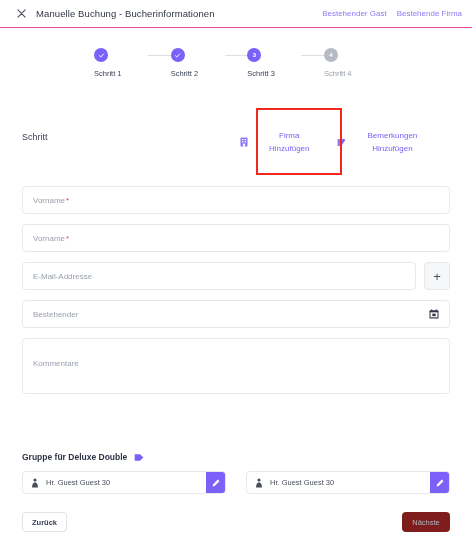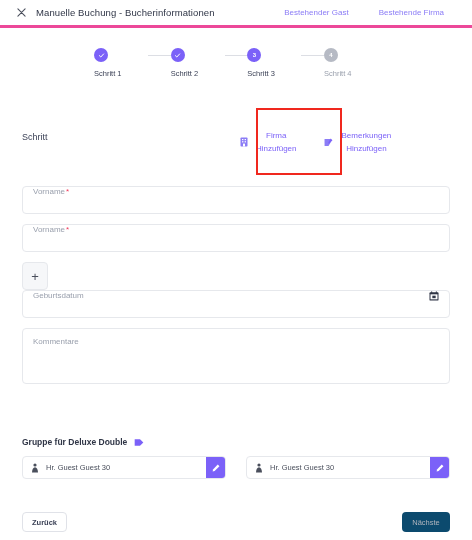--- a/index.html
+++ b/index.html
@@ -9,36 +9,36 @@
     font-family: "Liberation Sans", sans-serif;
     color: #3c4257;
     overflow: hidden;
   }
   .page { position: relative; width: 472px; height: 540px; background:#fff; }
 
   
   .header {
     position: absolute; left:0; top:0; width:472px; height:28px;
     display:flex; align-items:center;
-    border-bottom:3px solid #ec4899;
+    border-bottom:1px solid #ec4899;
     background:#fff;
   }
   .close-btn {
     width:26px; margin-left:8px;
     display:flex; align-items:center; justify-content:center;
     color:#4a4f5c; cursor:pointer;
   }
   .close-btn svg { display:block; }
   .header-title {
     font-size:9.5px; color:#2f3546; letter-spacing:.1px;
     margin-left:2px; white-space:nowrap;
   }
   .header-links {
-    margin-left:auto; display:flex; align-items:flex-end; gap:30px;
-    padding-right:28px;
+    margin-left:auto; display:flex; align-items:flex-end; gap:10px;
+    padding-right:10px;
   }
   .header-link {
     font-size:8px; color:#8b7cf6; white-space:nowrap; cursor:pointer;
   }
 
   
   .stepper {
     position:absolute; left:94px; top:48px; width:284px; height:36px;
   }
   .step-row { display:flex; align-items:center; justify-content:space-between; }
@@ -62,40 +62,40 @@
     position:absolute; left:0; top:108px; width:472px; height:68px;
   }
   .bucher-label {
     position:absolute; left:22px; top:24px;
     font-size:9px; color:#3c4257;
   }
   .action-wrap {
     position:absolute; left:240px; top:0; display:flex; align-items:center; height:68px;
   }
   .action {
-    display:flex; align-items:center; gap:8px; cursor:pointer;
+    display:flex; align-items:center; gap:21px; cursor:pointer;
   }
   .action-icon { color:#7b61f8; display:flex; align-items:center; }
   .action-icon svg { display:block; }
   .action-text {
     font-size:8px; color:#7b61f8; line-height:13px; text-align:center;
     white-space:nowrap;
   }
   .highlight-box {
     position:absolute; left:256px; top:108px; width:86px; height:67px;
     border:2px solid #f0281e; pointer-events:none;
   }
 
   
   .form { position:absolute; left:22px; top:186px; width:428px; }
   .field {
     width:100%; height:28px;
     border:1px solid #e6e8ec; border-radius:4px;
     background:#fff;
-    display:flex; align-items:flex-start;
+    display:flex; align-items:center;
     padding:0 10px;
     font-size:8px; color:#9aa0ad;
     margin-bottom:10px;
     position:relative;
   }
   .field .req { color:#f0395b; margin-left:1px; font-size:8px; }
   .row { display:flex; gap:10px; }
   .field.half { width:146px; }
   .field.grow { flex:1; }
   .caret {
@@ -108,25 +108,25 @@
   .plus-btn {
     width:26px; height:28px; border:1px solid #e6e8ec; border-radius:4px;
     background:#f6f7f9; display:flex; align-items:center; justify-content:center;
     font-size:13px; color:#4a4f5c; cursor:pointer; line-height:1;
   }
   .cal-icon { margin-left:auto; color:#2f3546; display:flex; }
   .cal-icon svg { display:block; }
   .textarea {
     width:100%; height:56px;
     border:1px solid #e6e8ec; border-radius:4px; background:#fff;
-    padding:8px 10px; font-size:8px; color:#9aa0ad;
-  }
-
-  
-  .group { position:absolute; left:22px; top:437px; width:428px; }
+    padding:20px 10px; font-size:8px; color:#9aa0ad;
+  }
+
+  
+  .group { position:absolute; left:22px; top:452px; width:428px; }
   .group-head { display:flex; align-items:center; gap:7px; margin-bottom:9px; }
   .group-title { font-size:8.5px; font-weight:bold; color:#2f3546; }
   .tag-icon { color:#7b61f8; display:flex; }
   .tag-icon svg { display:block; }
   .chips { display:flex; gap:20px; }
   .chip {
     width:204px; height:23px;
     border:1px solid #e6e8ec; border-radius:4px;
     display:flex; align-items:center; overflow:hidden; background:#fff;
   }
@@ -146,21 +146,21 @@
     display:flex; align-items:center; justify-content:space-between;
   }
   .btn-back {
     min-width:42px; height:20px; padding:0 9px;
     border:1px solid #e0e2e8; border-radius:4px; background:#fff;
     font-size:7.5px; font-weight:bold; color:#3c4257;
     display:flex; align-items:center; justify-content:center; cursor:pointer;
   }
   .btn-next {
     min-width:48px; height:20px; padding:0 10px;
-    border:none; border-radius:4px; background:#0c4a6e;
+    border:none; border-radius:4px; background:#7f1d1d;
     font-size:7.5px; color:#b0b4bd;
     display:flex; align-items:center; justify-content:center; cursor:default;
   }
 </style>
 </head>
 <body>
 
 <div class="page">
 
   <div class="header">
@@ -249,26 +249,29 @@
       <span>Vorname</span>
         <span class="req">*</span>
     </div>
 
     <div class="field">
       <span>Vorname</span>
         <span class="req">*</span>
     </div>
 
     <div class="email-row">
+      <div class="field email-field">
+        <span>E-Mail-Addresse</span>
+      </div>
       <div class="plus-btn">+</div>
     </div>
 
 
     <div class="field">
-      <span>Geburtsdatum</span>
+      <span>Bestehender</span>
       <span class="cal-icon">
         <svg width="10" height="10" viewBox="0 0 12 12">
           <rect x="0.6" y="1.6" width="10.8" height="9.8" rx="1" fill="#2f3546"></rect>
           <rect x="1.8" y="4" width="8.4" height="6" fill="#ffffff"></rect>
           <rect x="4" y="5.6" width="4" height="3" fill="#2f3546"></rect>
           <rect x="2.6" y="0.4" width="1.3" height="2" rx="0.5" fill="#2f3546"></rect>
           <rect x="8.1" y="0.4" width="1.3" height="2" rx="0.5" fill="#2f3546"></rect>
         </svg>
       </span>
     </div>

